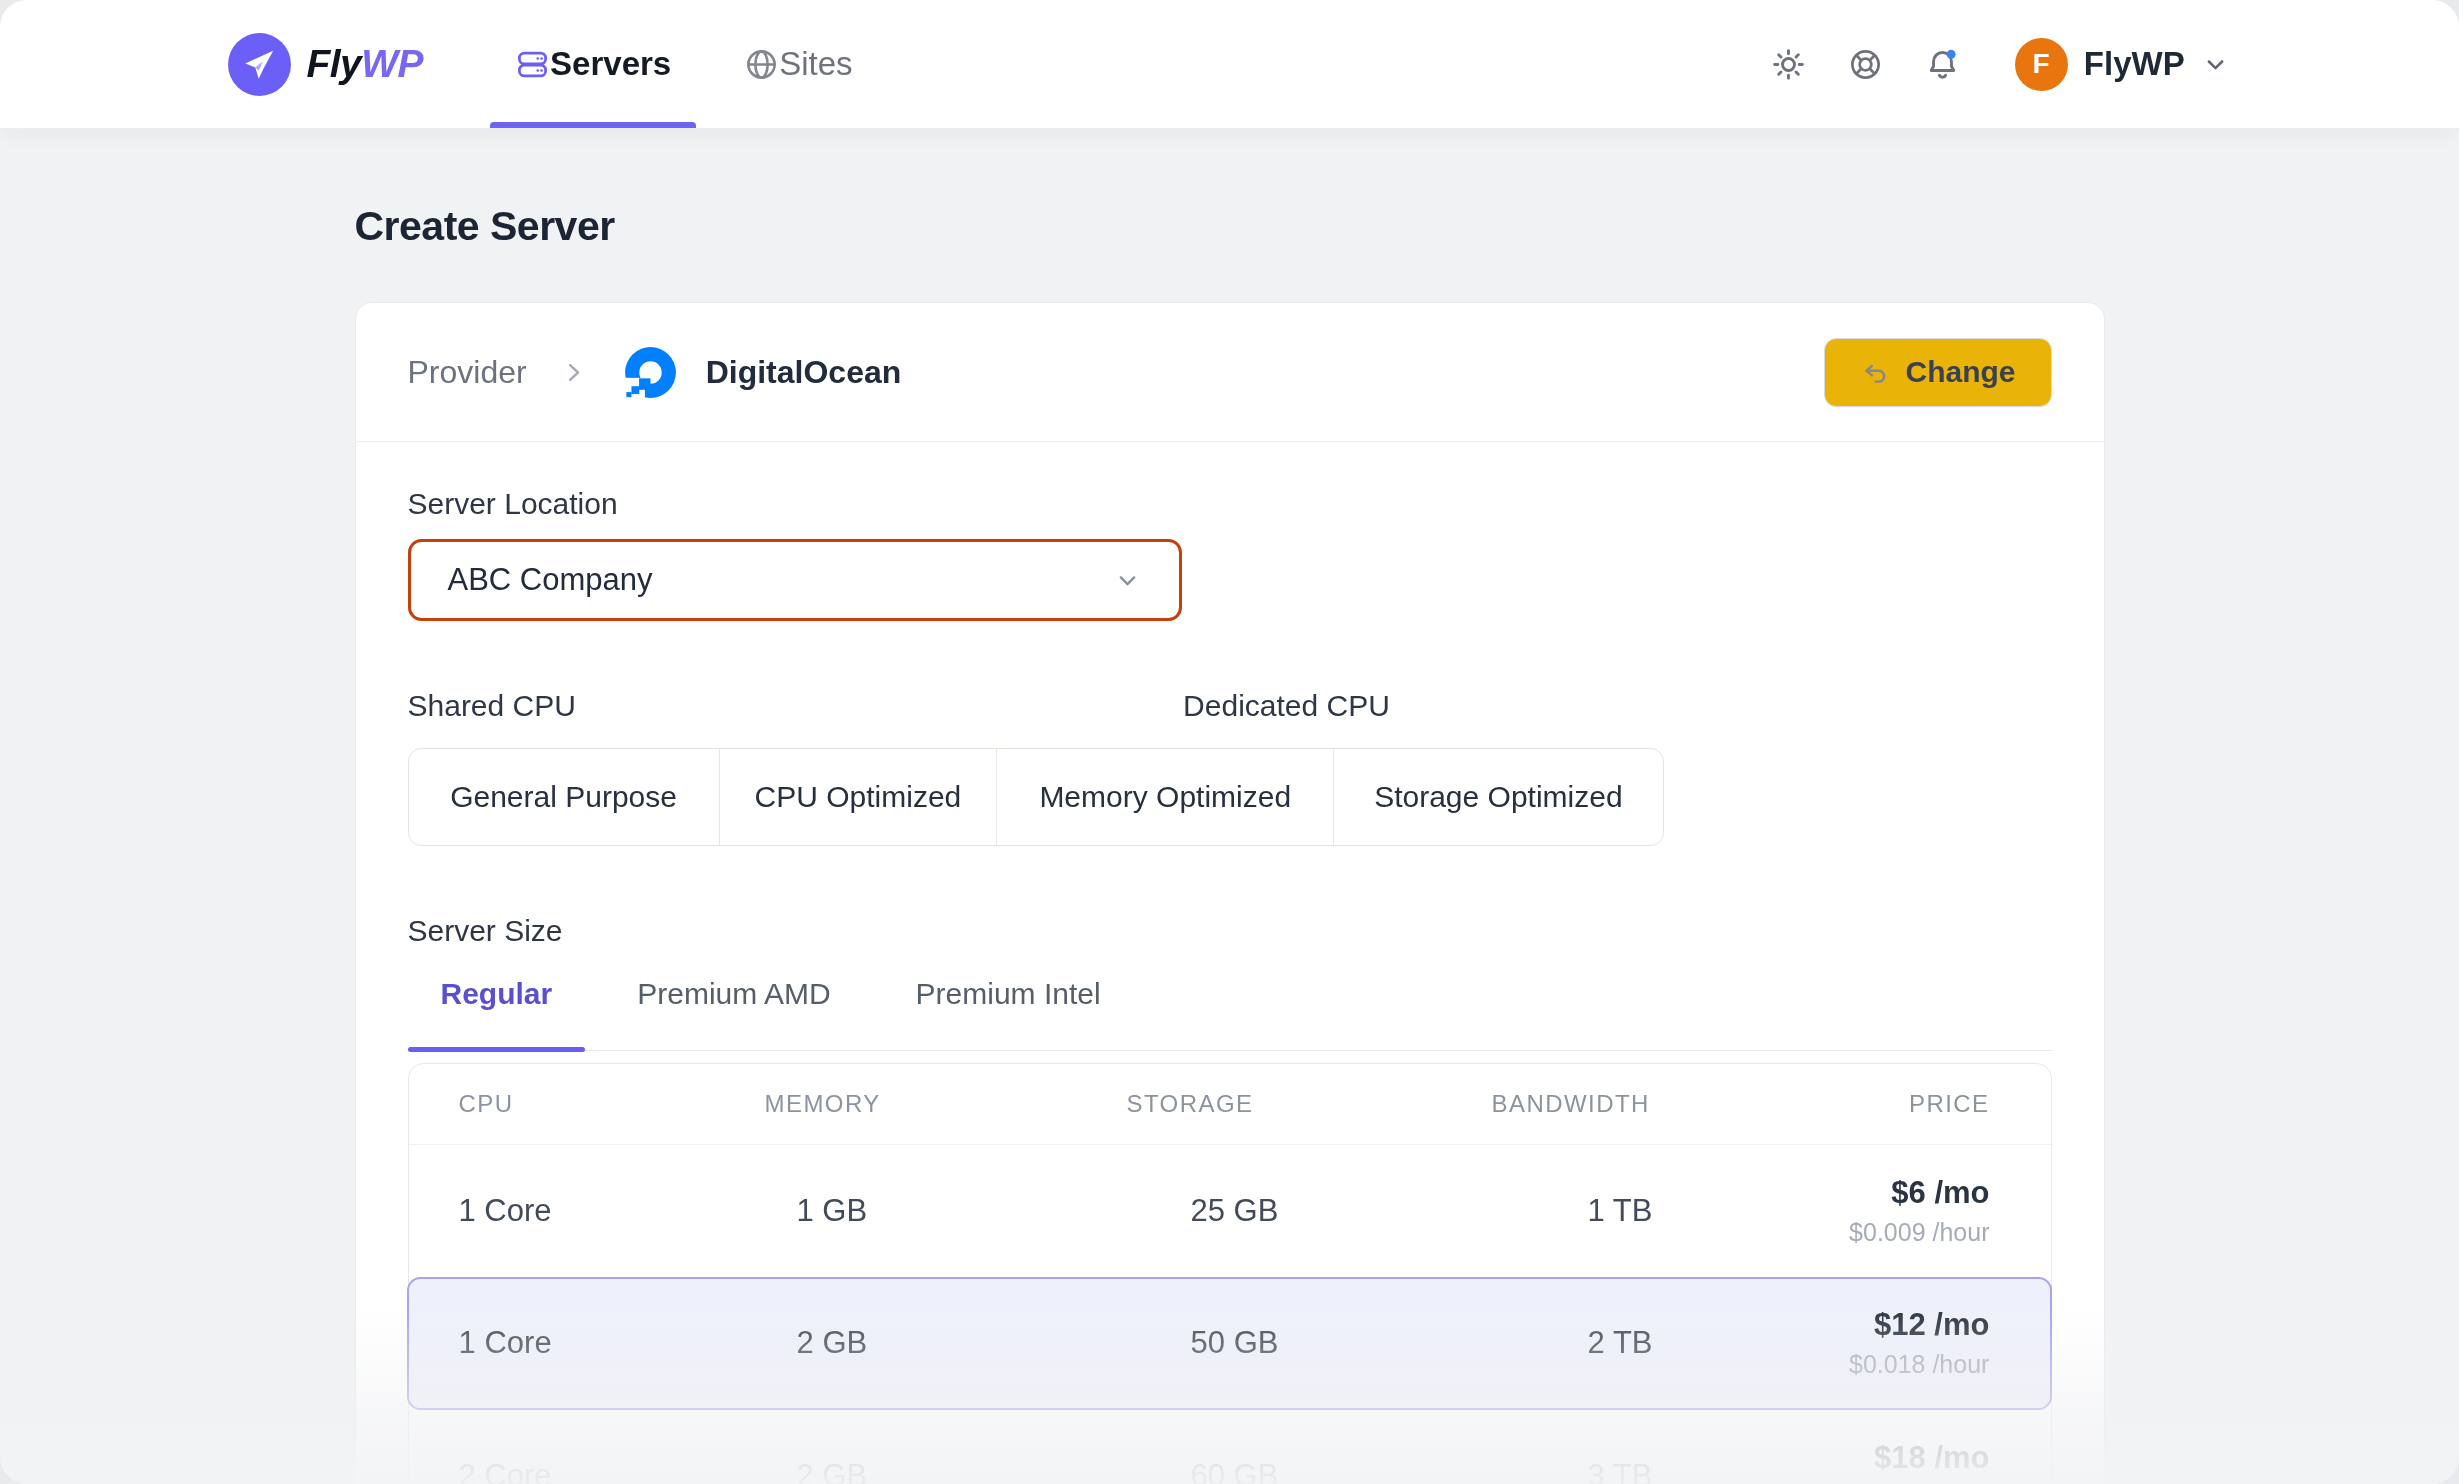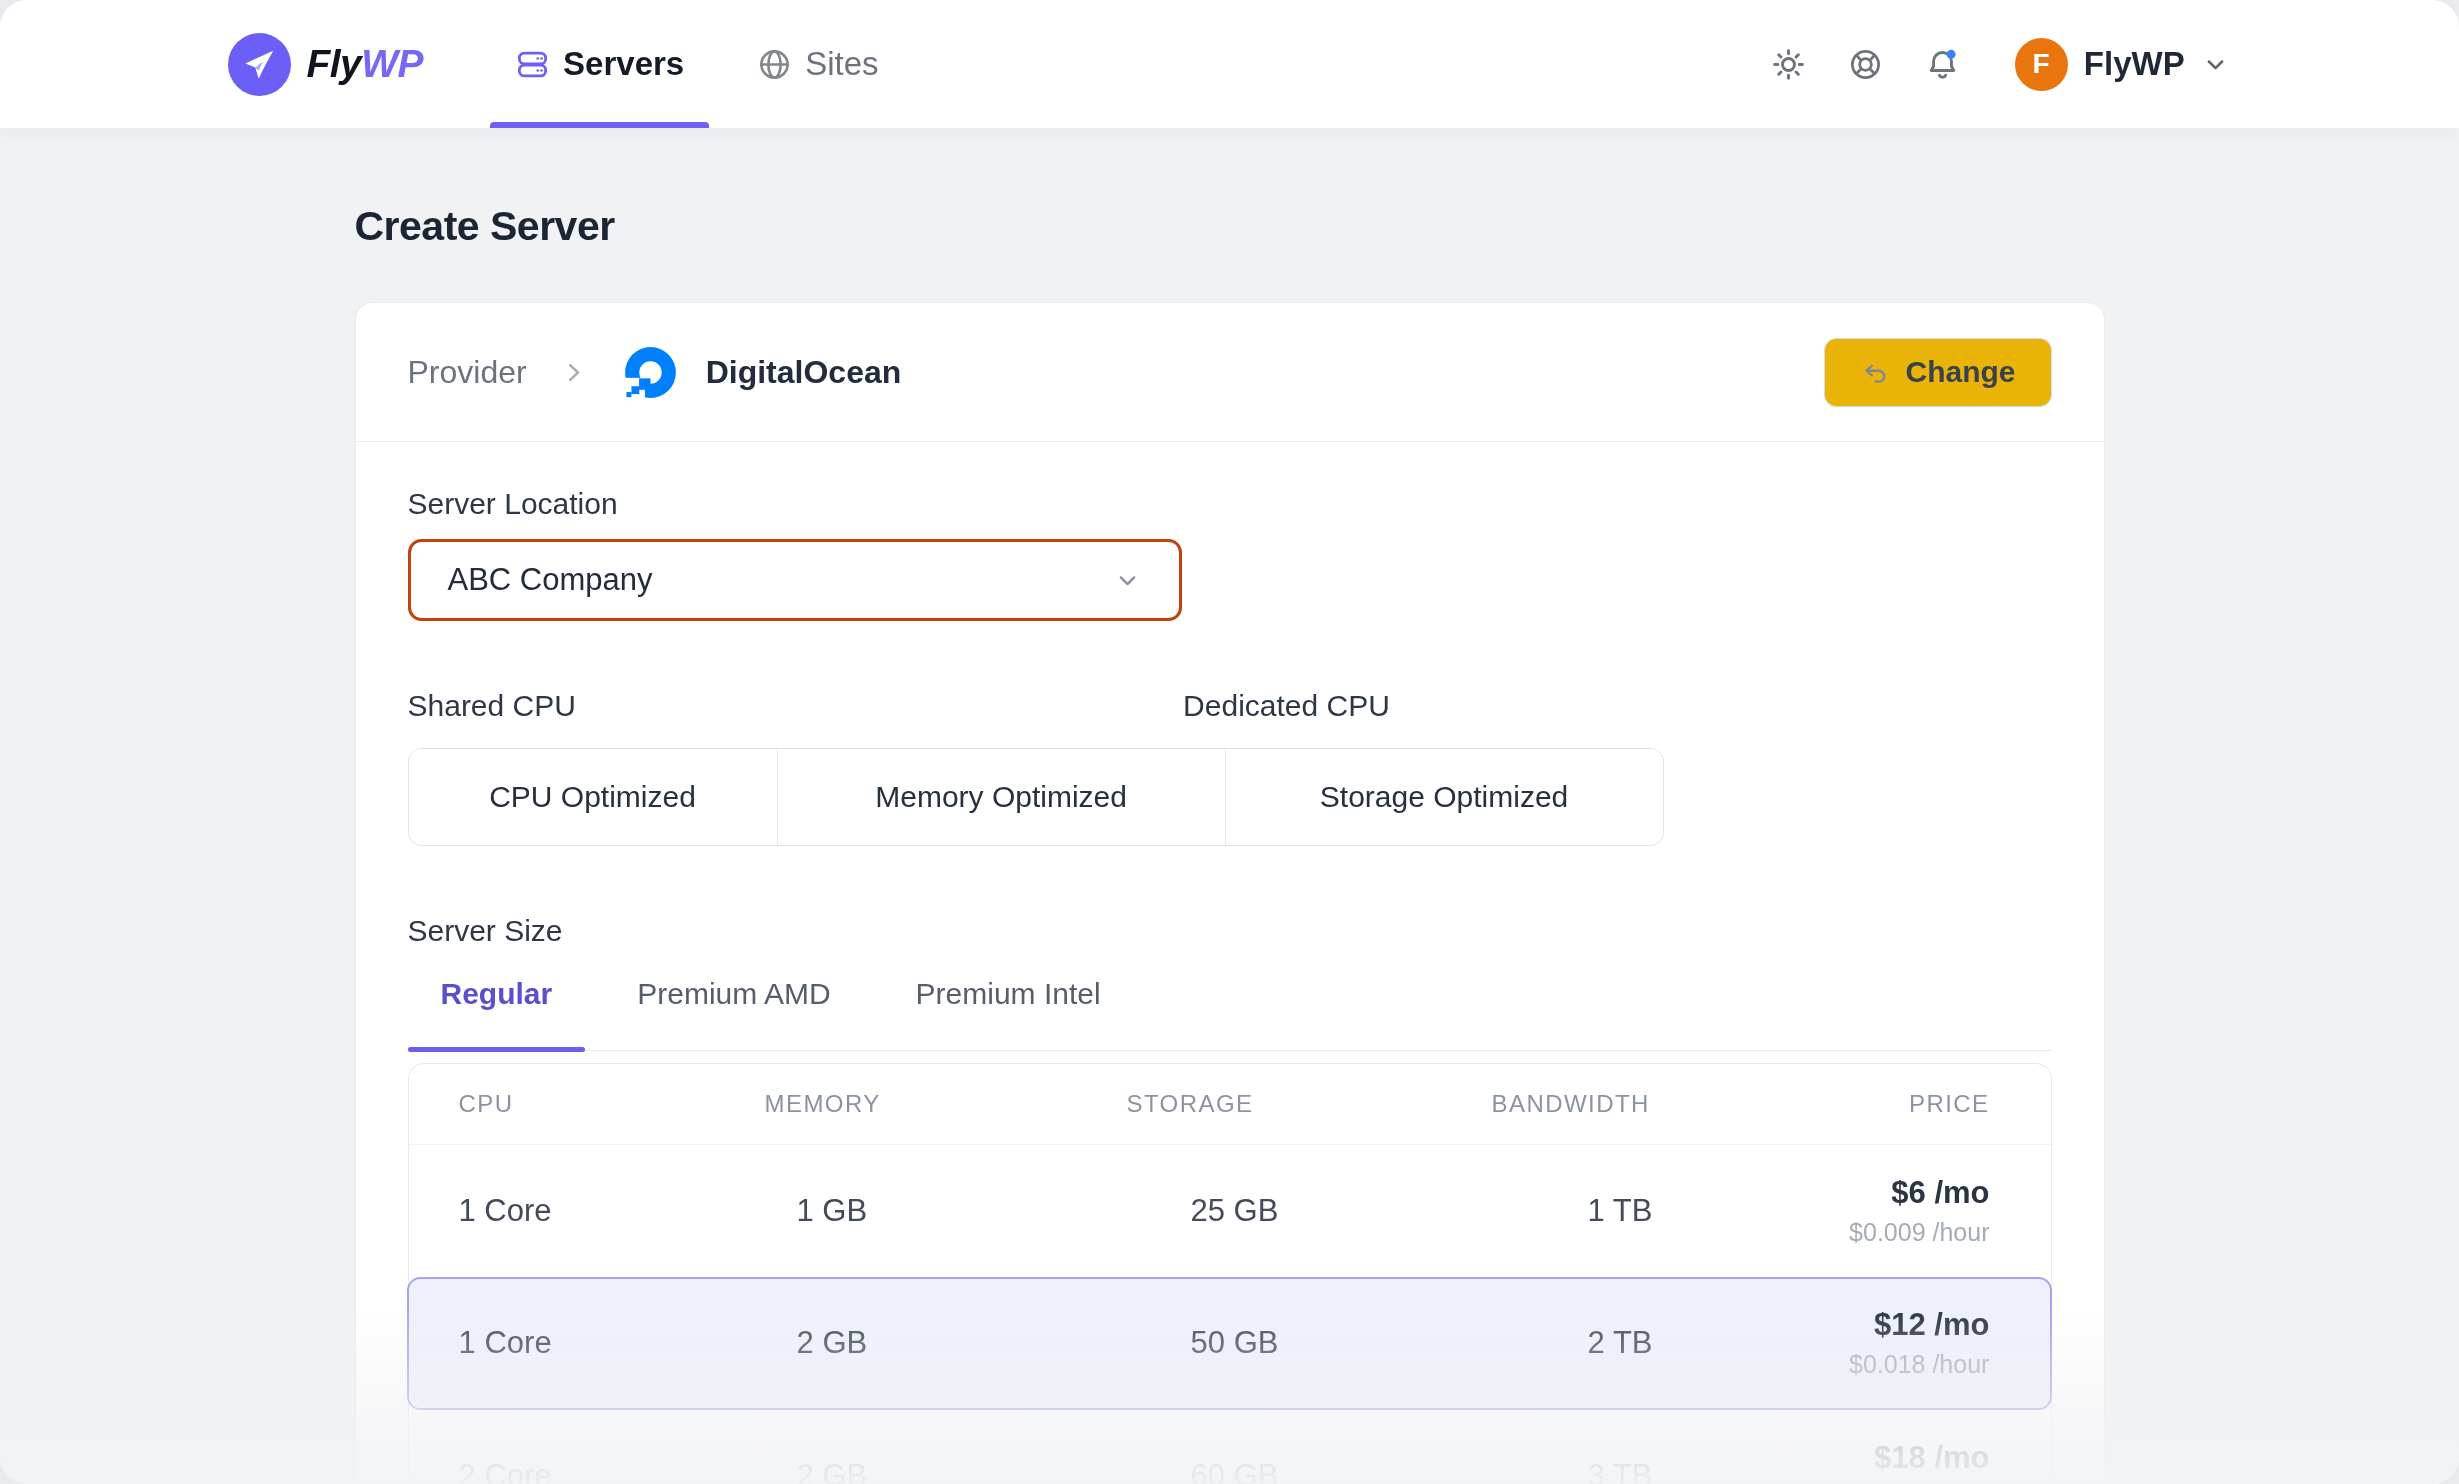--- a/index.html
+++ b/index.html
@@ -16,21 +16,21 @@
     display:flex; align-items:center; padding:0 229px 0 228px;
     box-shadow:0 1px 0 #eceef1, 0 7.7px 19px rgba(23,28,38,.04);
   }
   .brand { display:flex; align-items:center; gap:15.4px; }
   .brand-logo { width:63px; height:63px; display:block; }
   .brand-text { font-size:39px; font-weight:800; font-style:italic; letter-spacing:-0.5px; color:#10141f; }
   .brand-text .wp { color:#7668f2; }
 
   .nav-tabs { display:flex; align-items:stretch; height:100%; margin-left:67px; gap:23px; }
   .nav-tab {
-    position:relative; display:flex; align-items:center; gap:13px;
+    position:relative; display:flex; align-items:center; gap:0;
     padding:0 25px; cursor:pointer; font-size:33px; color:#6d727c; font-weight:500;
   }
   .nav-tab.active { color:#141a26; font-weight:700; }
   .nav-tab.active .tab-underline {
     position:absolute; left:0; right:0; bottom:0; height:5.8px;
     background:#6e62f5; border-radius:3.8px 3.8px 0 0;
   }
   .nav-tab svg { display:block; }
 
   .nav-right { margin-left:auto; display:flex; align-items:center; gap:40px; }
@@ -233,20 +233,23 @@
             <path d="M6.5 9.5 L12 15 L17.5 9.5"></path>
           </svg>
         </div>
 
         <div class="cpu-labels">
           <div class="col-basic section-label">Shared CPU</div>
           <div class="col-group section-label">Dedicated CPU</div>
         </div>
         <div class="cpu-buttons">
           <div class="btn-group">
+            <div class="group-btn gb-1">
+                <span>General Purpose</span>
+              </div>
             <div class="group-btn gb-2">
                 <span>CPU Optimized</span>
               </div>
             <div class="group-btn gb-3">
                 <span>Memory Optimized</span>
               </div>
             <div class="group-btn gb-4">
                 <span>Storage Optimized</span>
               </div>
           </div>

